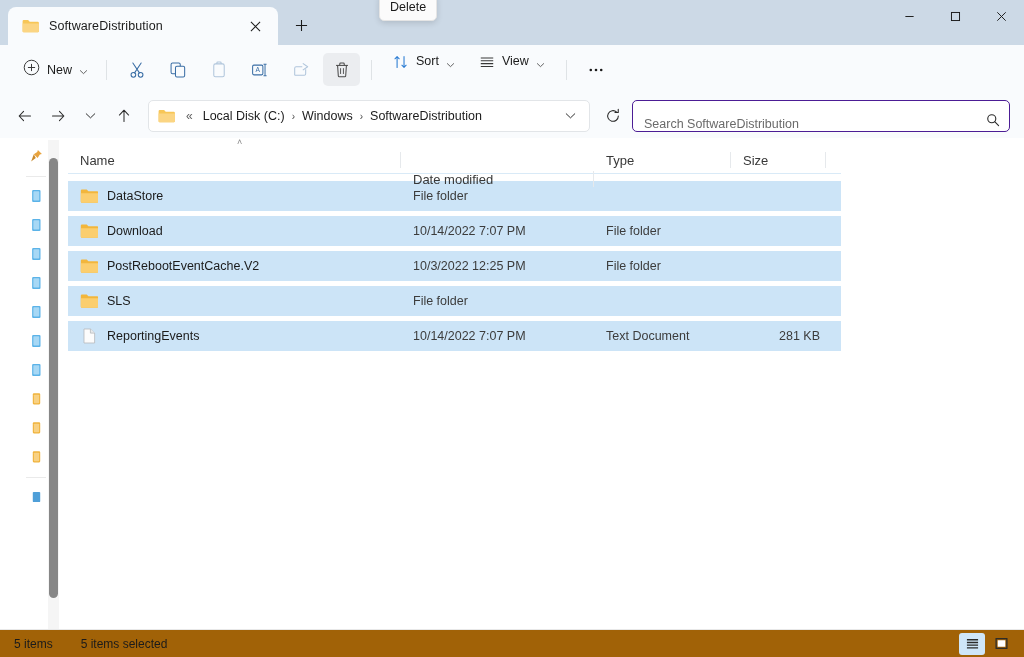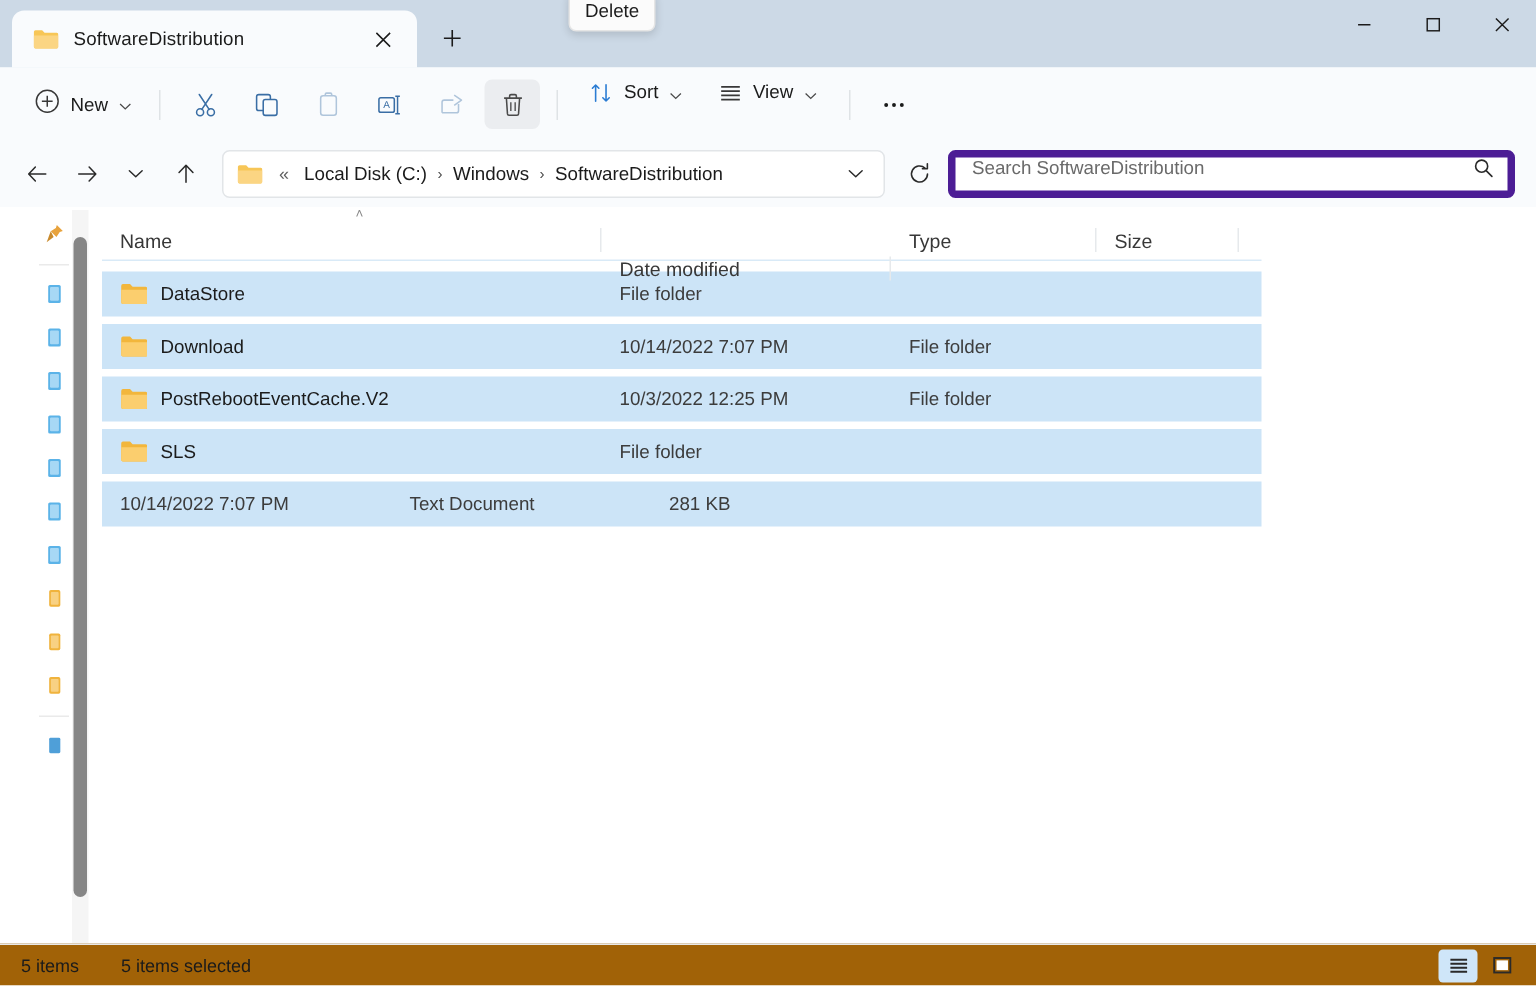--- a/index.html
+++ b/index.html
@@ -221,24 +221,24 @@
     display: flex; align-items: center; justify-content: center;
     border-radius: 5px;
     flex-shrink: 0;
     margin-right: 4px;
   }
 
   .searchbox {
     width: 378px;
     height: 32px;
     background: #ffffff;
-    border: 5px solid #4c1d95;
-    border-radius: 5px;
-    display: flex;
-    align-items: flex-start;
+    border: 1px solid #4c1d95;
+    border-radius: 5px;
+    display: flex;
+    align-items: flex-end;
     padding: 0 9px 0 11px;
     flex-shrink: 0;
     gap: 20px;
   }
   .search-placeholder {
     flex: 1;
     font-size: 12.5px;
     color: #6a6a6a;
   }
 
@@ -807,20 +807,29 @@
                 <path d="M0.8 5.2h17.4v8.3a1.2 1.2 0 0 1-1.2 1.2H2a1.2 1.2 0 0 1-1.2-1.2z" fill="#fbce6e"></path>
               </svg>
             </span>
             <span>SLS</span>
           </div>
           <div class="cell cell-type">File folder</div>
           <div class="cell cell-size"></div>
         </div>
 
         <div class="row selected">
+          <div class="cell cell-name">
+            <span class="row-icon">
+              <svg viewBox="0 0 18 16" width="18" height="16">
+                <path d="M4 1 h6.4 L14.6 5.1 V15 H4 Z" fill="#fcfcfc" stroke="#b9bcbf" stroke-width="0.85"></path>
+                <path d="M10.4 1 V5.1 H14.6" fill="#e8eaec" stroke="#b9bcbf" stroke-width="0.85"></path>
+              </svg>
+            </span>
+            <span>ReportingEvents</span>
+          </div>
           <div class="cell cell-date">10/14/2022 7:07 PM</div>
           <div class="cell cell-type">Text Document</div>
           <div class="cell cell-size">281 KB</div>
         </div>
 
       </div>
     </div>
   </div>
 
   <div class="statusbar">

